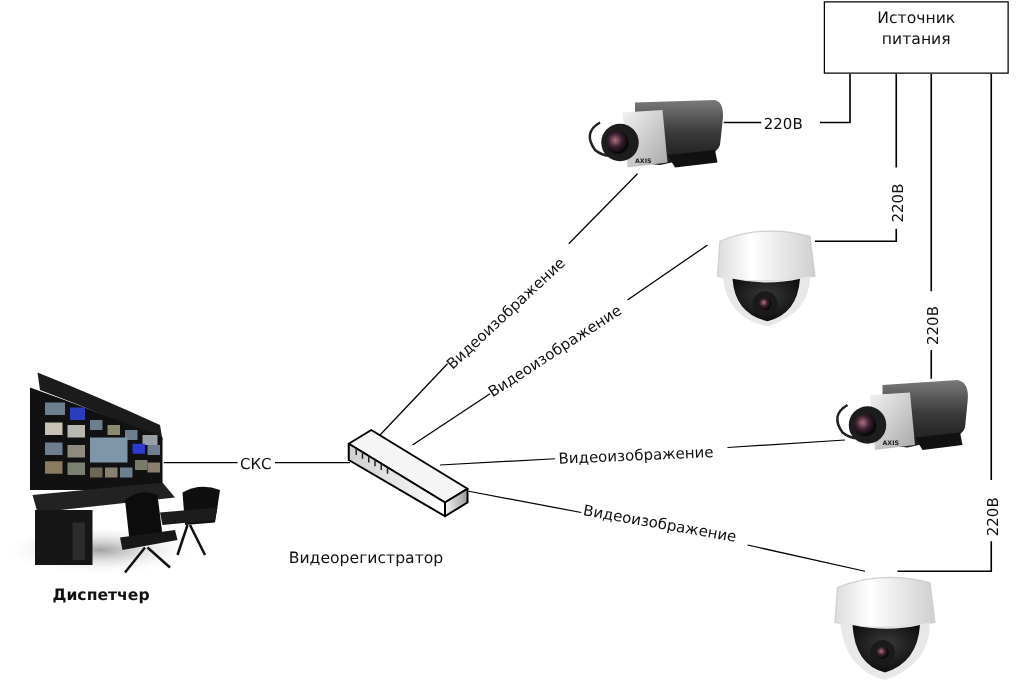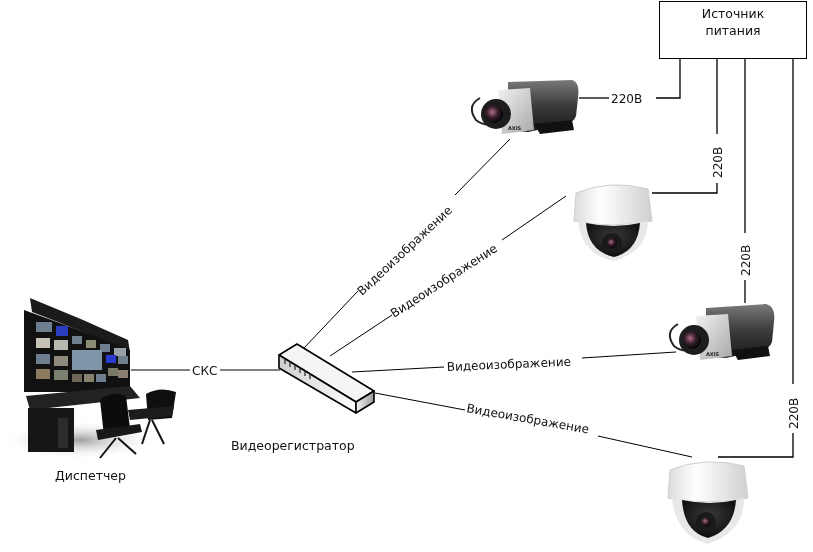--- a/index.html
+++ b/index.html
@@ -186,14 +186,14 @@
     <circle cx="42" cy="66" r="10" fill="#1a1a1a"></circle>
     <circle cx="42" cy="66" r="5" fill="url(#lensGlass)"></circle>
   </g>
 </svg>
 
 <div class="ups-box">
   <div>Источник</div>
   <div>питания</div>
 </div>
 
-<div class="caption" style="left:55px; top:468px;">Диспетчер</div>
+<div class="caption" style="left:42px; top:468px;font-weight:bold;">Диспетчер</div>
 <div class="caption" style="left:231px; top:414px;margin-top:24px;">Видеорегистратор</div>
 
 </body></html>

